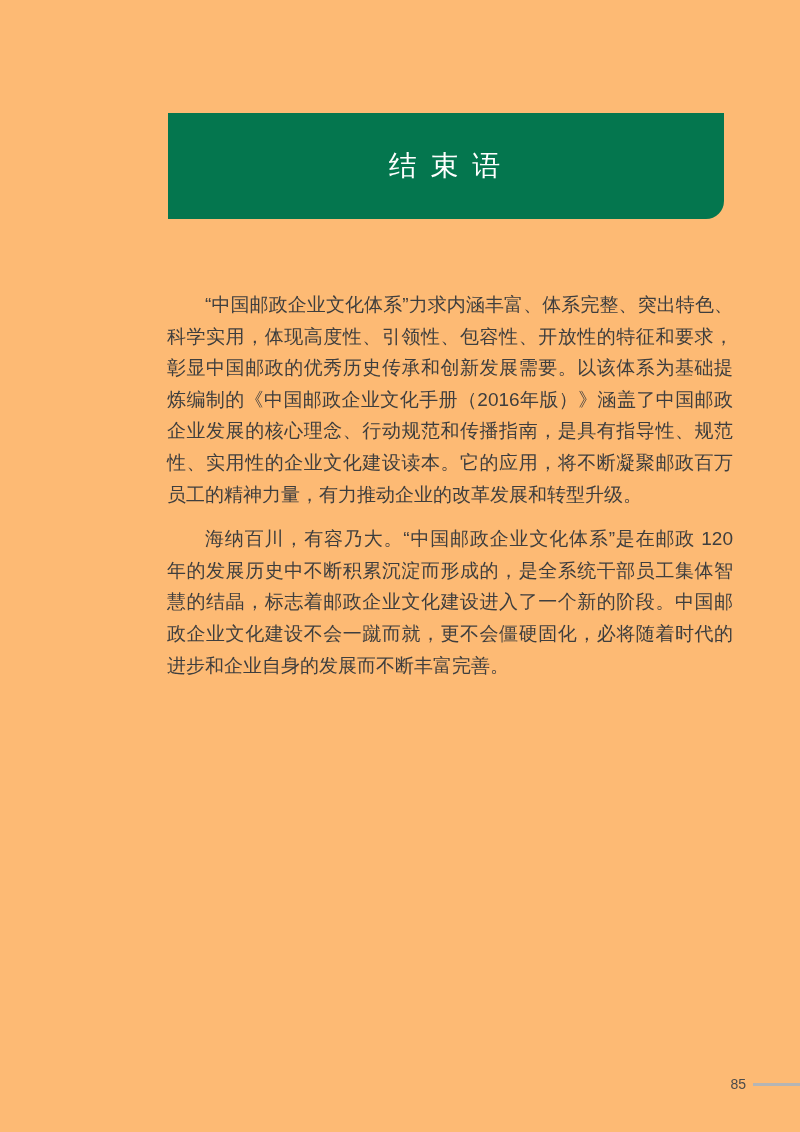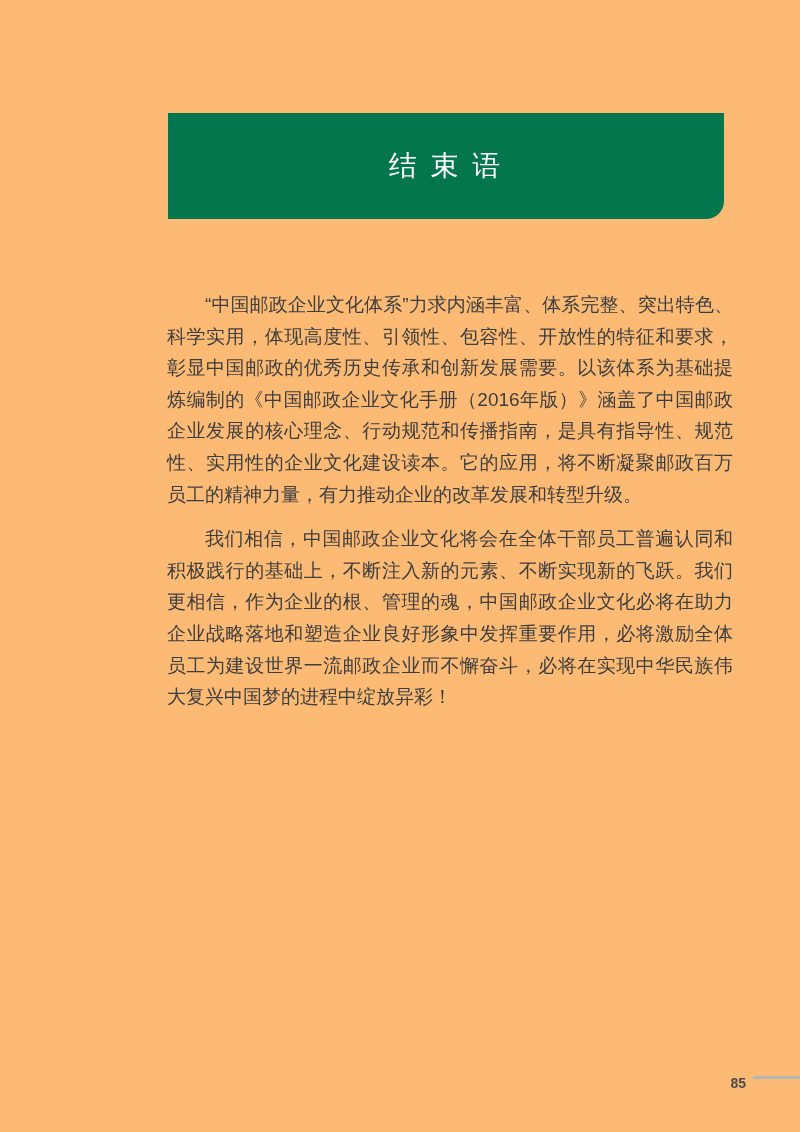--- a/index.html
+++ b/index.html
@@ -51,22 +51,22 @@
   }
   .body-text p{
     margin:0 0 13px 0;
     text-indent:2em;
   }
   .page-footer{
     position:absolute;
     left:0;top:1076px;
     width:800px;height:16px;
     display:flex;
+    align-items:center;
     justify-content:flex-end;
-    font-weight:bold;
   }
   .page-number{
     color:var(--pagenum);
     font-size:14px;
     line-height:1;
   }
   .footer-rule{
     display:inline-block;
     width:47px;height:3px;
     margin-left:7px;
@@ -77,21 +77,21 @@
 <body>
 
 <div class="page">
 
   <div class="chapter-banner">
     <h1 class="chapter-title">结 束 语</h1>
   </div>
 
   <div class="body-text">
     <p>“中国邮政企业文化体系”力求内涵丰富、体系完整、突出特色、科学实用，体现高度性、引领性、包容性、开放性的特征和要求，彰显中国邮政的优秀历史传承和创新发展需要。以该体系为基础提炼编制的《中国邮政企业文化手册（2016年版）》涵盖了中国邮政企业发展的核心理念、行动规范和传播指南，是具有指导性、规范性、实用性的企业文化建设读本。它的应用，将不断凝聚邮政百万员工的精神力量，有力推动企业的改革发展和转型升级。</p>
-    <p>我们相信，中国邮政企业文化将会在全体干部员工普遍认同和积极践行的基础上，不断注入新的元素、不断实现新的飞跃。我们更相信，作为企业的根、管理的魂，中国邮政企业文化必将在助力企业战略落地和塑造企业良好形象中发挥重要作用，必将激励全体员工为建设世界一流邮政企业而不懈奋斗，必将在实现中华民族伟大复兴中国梦的进程中绽放异彩！</p>
+    <p>海纳百川，有容乃大。“中国邮政企业文化体系”是在邮政 120 年的发展历史中不断积累沉淀而形成的，是全系统干部员工集体智慧的结晶，标志着邮政企业文化建设进入了一个新的阶段。中国邮政企业文化建设不会一蹴而就，更不会僵硬固化，必将随着时代的进步和企业自身的发展而不断丰富完善。</p>
   </div>
 
   <div class="page-footer">
     <span class="page-number">85</span>
     <span class="footer-rule"></span>
   </div>
 
 </div>
 
 </body></html>

